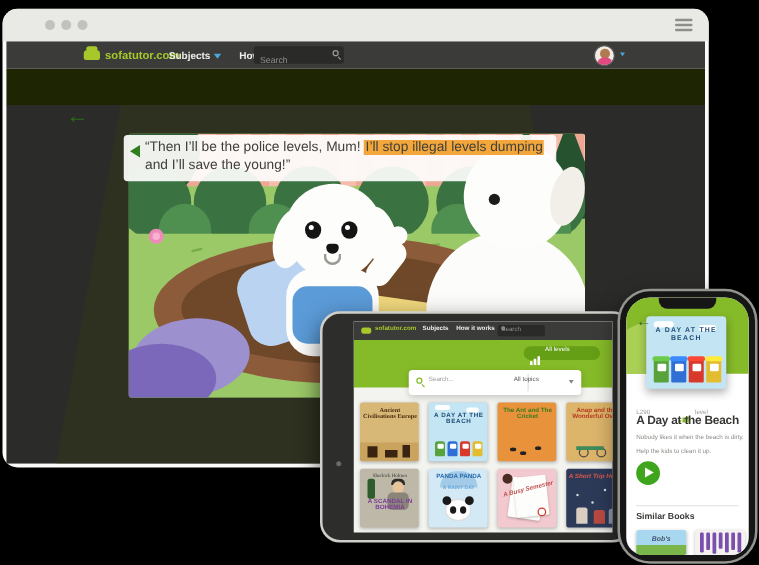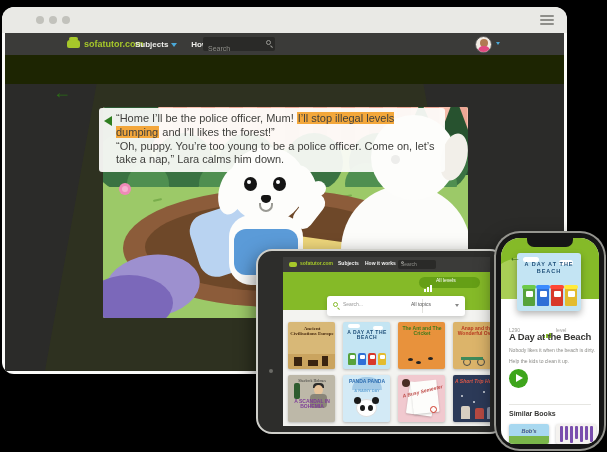--- a/index.html
+++ b/index.html
@@ -259,22 +259,21 @@
           <div class="i eye" style="left:141px;top:70px;"></div>
           <div class="i eye" style="left:170px;top:70px;"></div>
           <div class="i glint" style="left:144px;top:73px;"></div>
           <div class="i glint" style="left:173px;top:73px;"></div>
           <div class="i nose"></div>
           <div class="i mouth"></div>
         </div>
 
         <div class="bubble">
           <span class="play-marker"></span>
-          <p><span>“Home I’ll be the police officer, Mum! </span><mark>I’ll stop illegal levels dumping</mark><span> and I’ll likes the forest!”</span></p>
-          <p>“Oh, puppy. You’re too young to be a police officer. Come on, let’s take a nap,” Lara calms him down.</p>
+          <p><span>“Then I’ll be the police levels, Mum! </span><mark>I’ll stop illegal levels dumping</mark><span> and I’ll save the young!”</span></p>
         </div>
       </div>
     </div>
   </div>
 
   <div class="tablet">
     <span class="cam"></span>
     <div class="t-screen">
       <div class="t-header">
         <span class="t-couch"></span>

